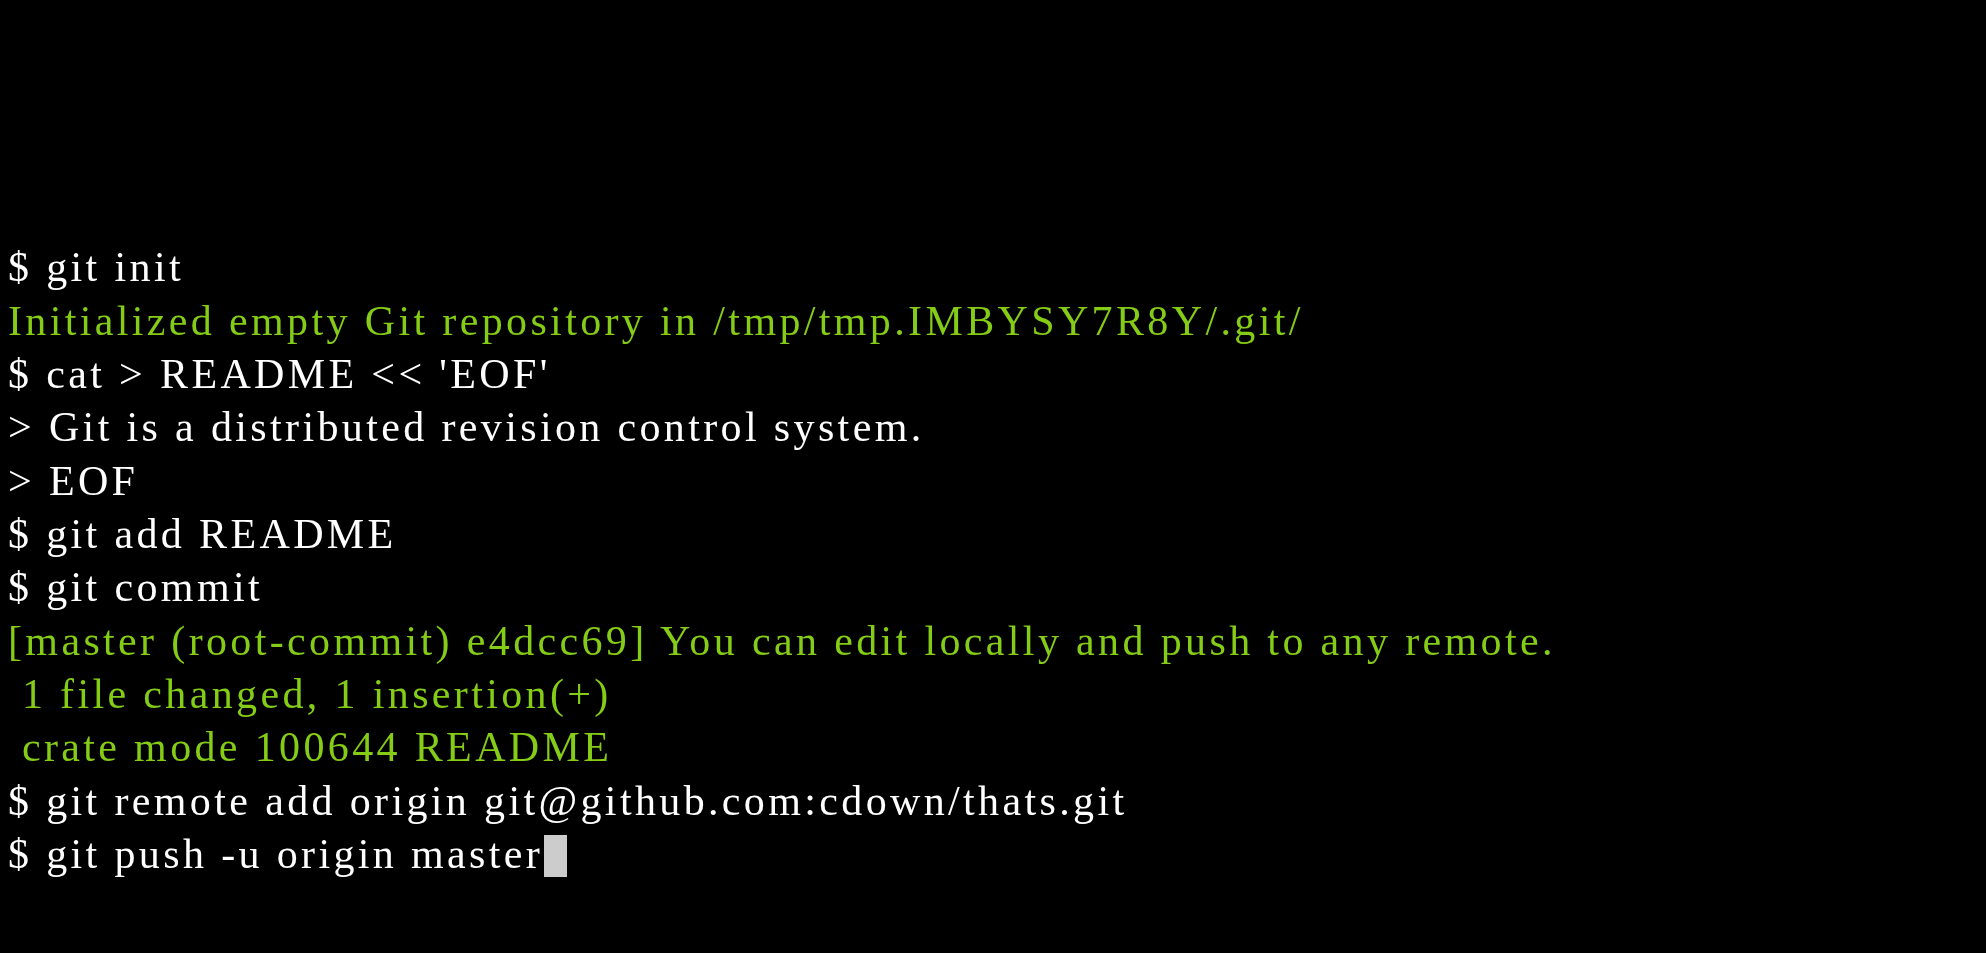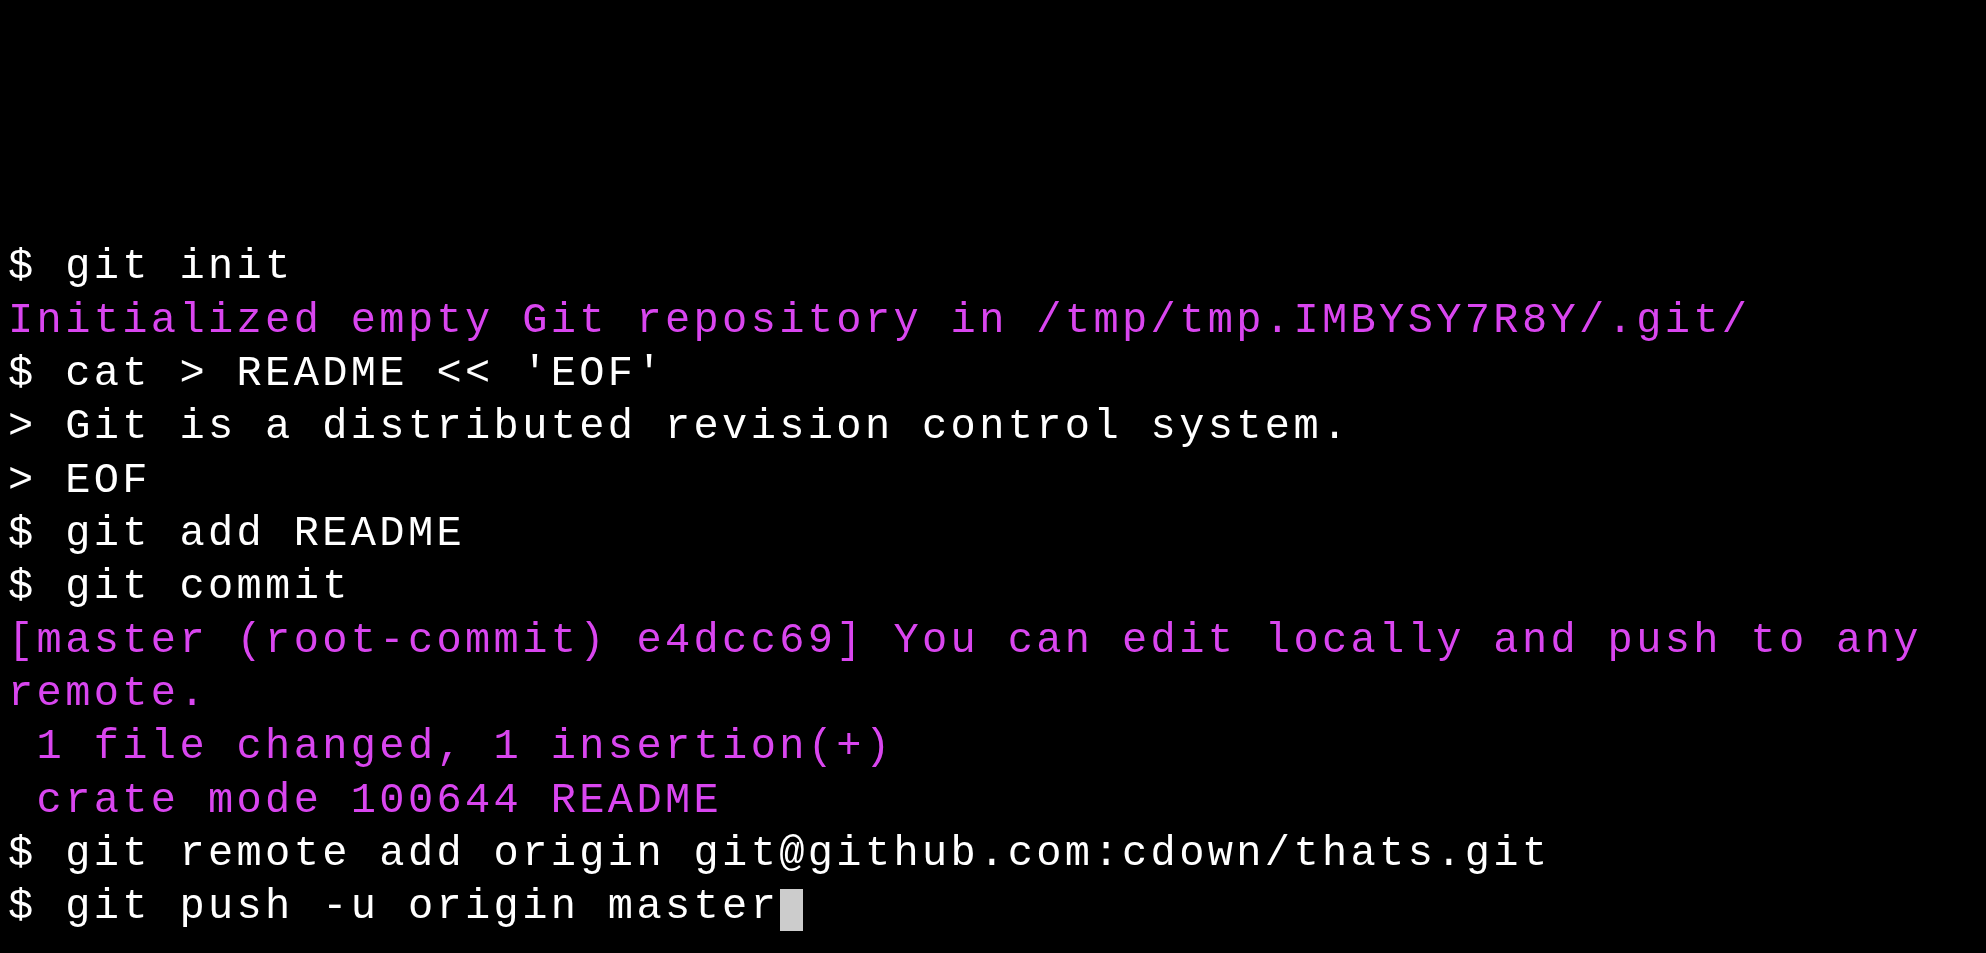--- a/index.html
+++ b/index.html
@@ -1,18 +1,19 @@
 <!DOCTYPE html>
 <html><head>
   <meta charset="utf-8">
   <style>
     * {
       margin: 0;
       padding: 0;
       box-sizing: border-box;
+      font-family: Liberation Serif, serif;
     }
     body {
       background-color: #000000;
       color: #ffffff;
       font-family: "Consolas", "Monaco", "Courier New", monospace;
       font-size: 42px;
       line-height: 1.27;
       letter-spacing: 0.08em;
       padding: 28px 8px;
       white-space: pre-wrap;
@@ -29,21 +30,21 @@
     }
     .cursor {
       display: inline-block;
       width: 0.55em;
       height: 1em;
       background-color: #cccccc;
       vertical-align: text-bottom;
       margin-left: 0.02em;
     }
     .dim {
-      color: #d946ef;
+      color: #84cc16;
     }
   </style>
 </head>
 <body>
 
 
 
 <div class="terminal"><span class="line">$ git init</span><span class="line dim">Initialized empty Git repository in /tmp/tmp.IMBYSY7R8Y/.git/</span><span class="line">$ cat &gt; README &lt;&lt; 'EOF'</span><span class="line">&gt; Git is a distributed revision control system.</span><span class="line">&gt; EOF</span><span class="line">$ git add README</span><span class="line">$ git commit</span><span class="line dim">[master (root-commit) e4dcc69] You can edit locally and push to any remote.</span><span class="line dim"> 1 file changed, 1 insertion(+)</span><span class="line dim"> crate mode 100644 README</span><span class="line">$ git remote add origin git@github.com:cdown/thats.git</span><span class="line"><span>$ git push -u origin master</span><span class="cursor"></span></span></div>
 
 

